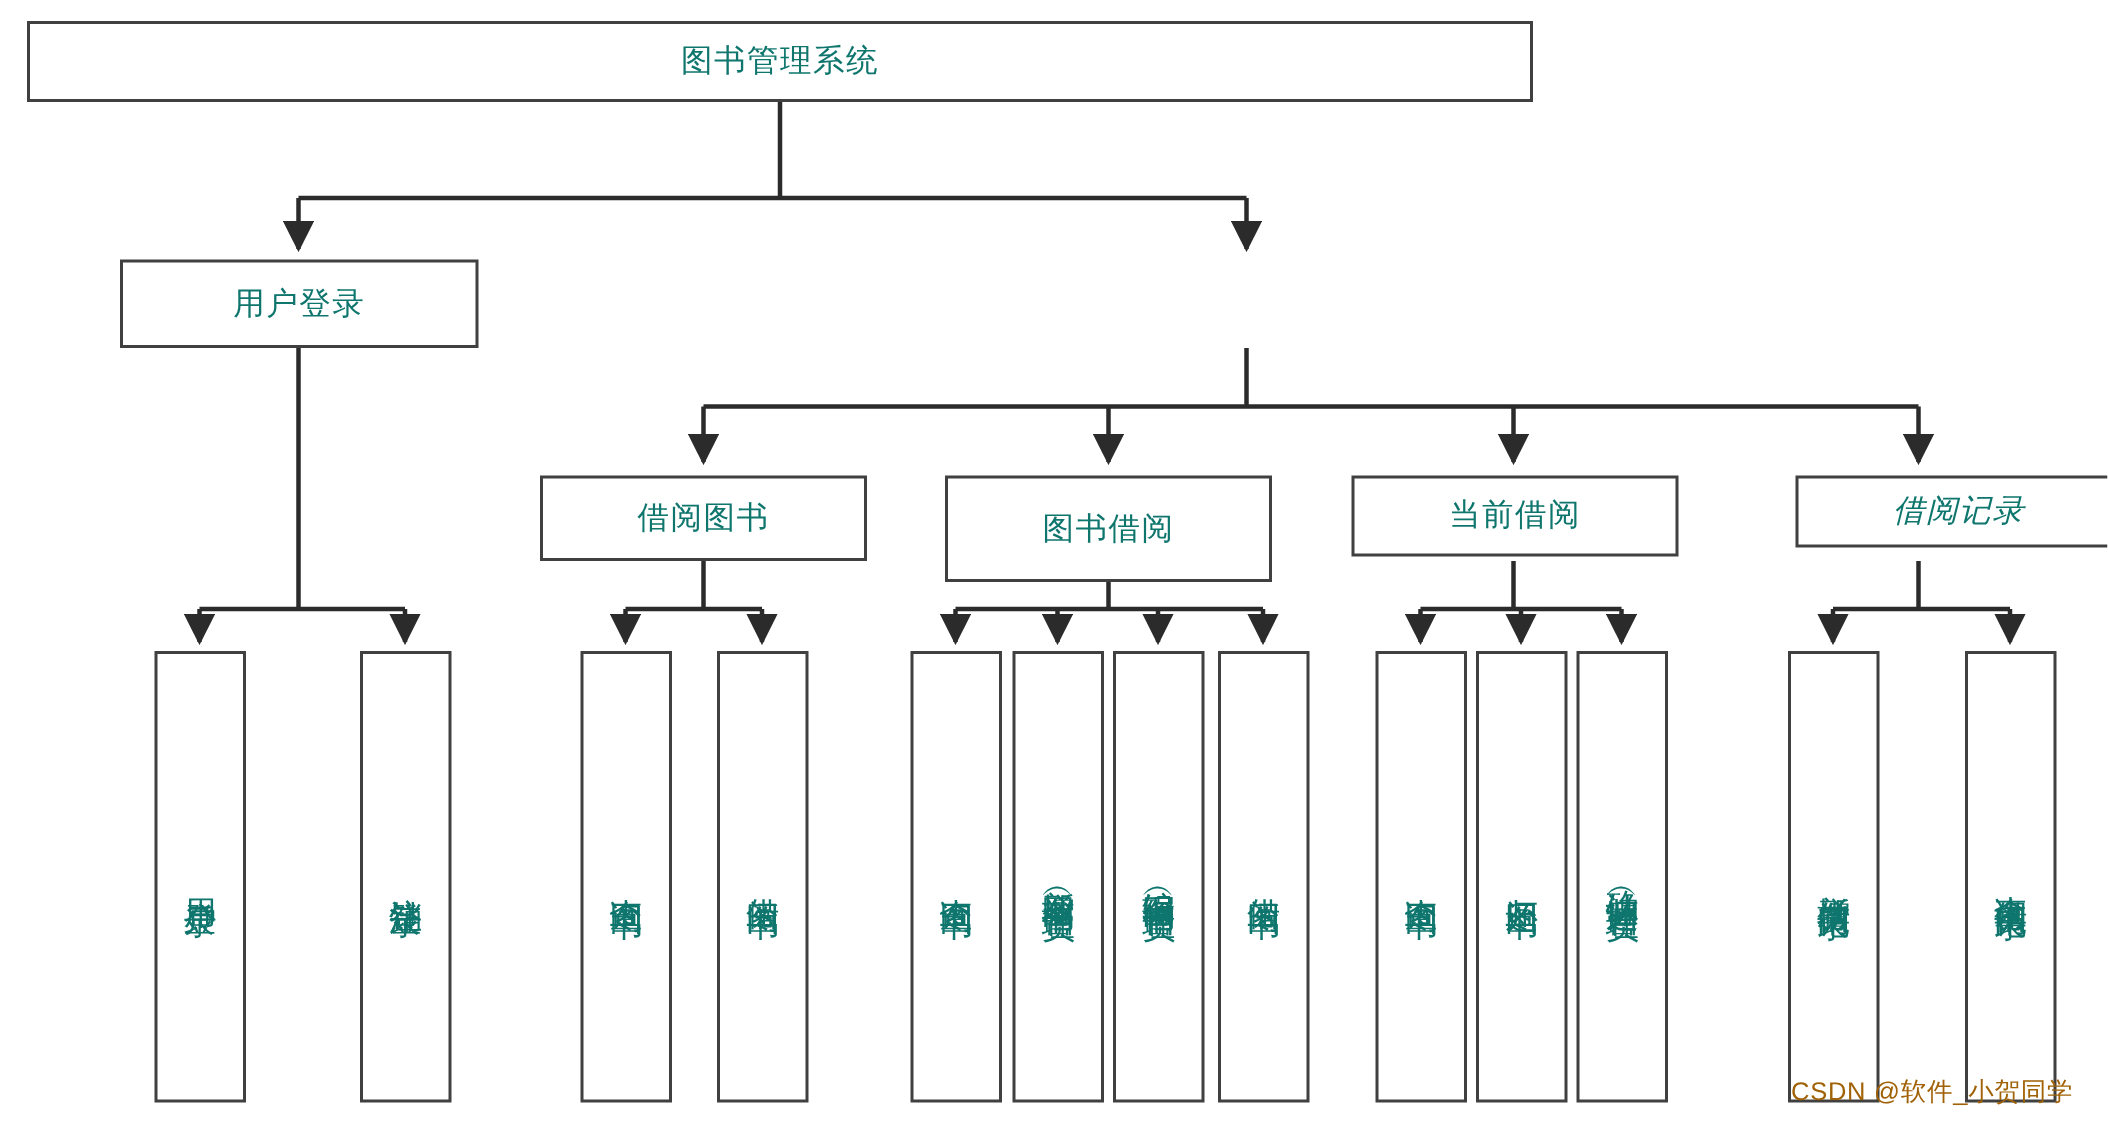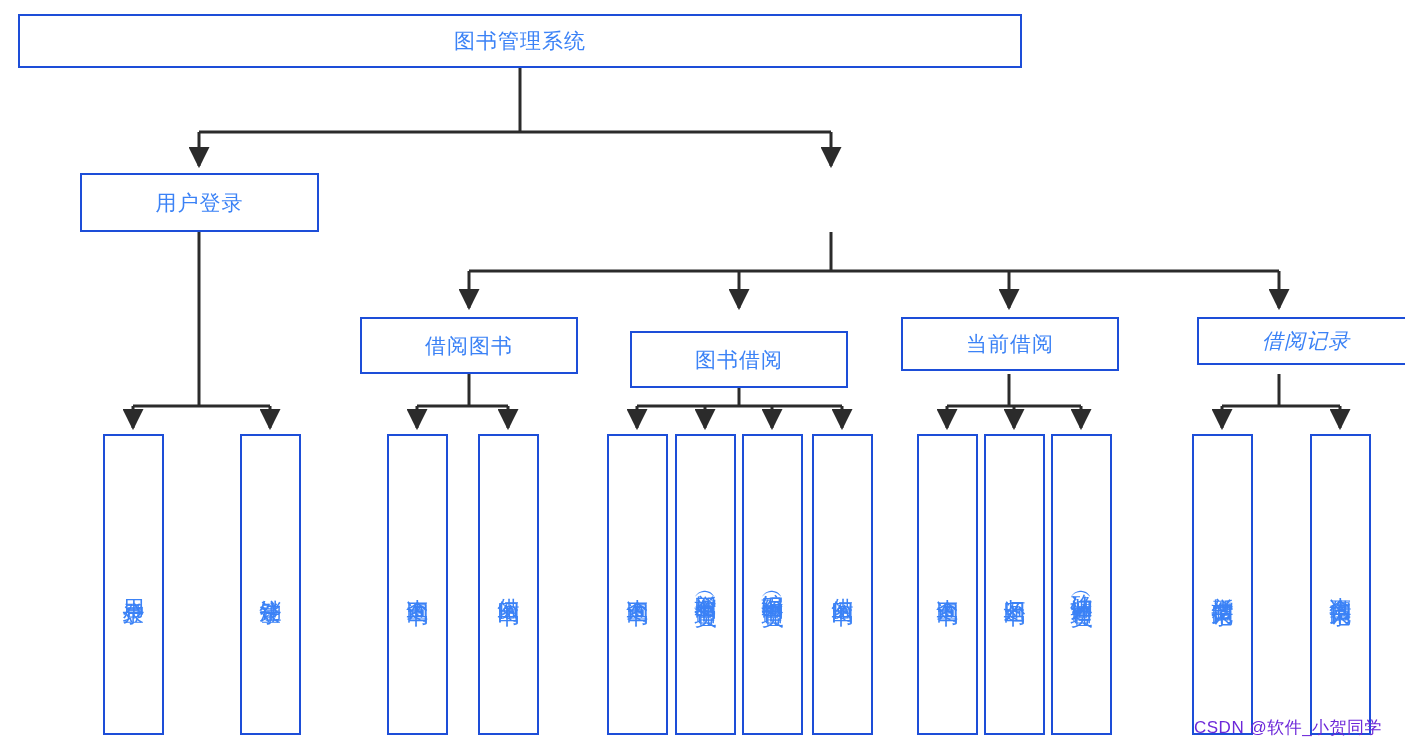--- a/index.html
+++ b/index.html
@@ -23,25 +23,25 @@
     left: 0;
     top: 0;
     width: 1405px;
     height: 747px;
     pointer-events: none;
   }
   .node {
     position: absolute;
     box-sizing: border-box;
     background: #ffffff;
-    border: 2px solid #1d4ed8;
+    border: 2px solid #404040;
     display: flex;
     align-items: center;
     justify-content: center;
-    color: #3b82f6;
+    color: #0f766e;
     z-index: 2;
   }
   .node.horiz {
     font-size: 21px;
     letter-spacing: 1px;
     line-height: 1.2;
     text-align: center;
   }
   .node.vert {
     writing-mode: vertical-rl;
@@ -50,21 +50,21 @@
     line-height: 1.45;
     letter-spacing: 2px;
     text-align: center;
     padding: 6px 0;
   }
   .node .lbl {
     display: block;
   }
   .watermark {
     position: absolute;
-    color: #6d28d9;
+    color: #a16207;
     font-size: 17px;
     letter-spacing: 0.5px;
     white-space: nowrap;
     z-index: 5;
   }
 </style>
 </head>
 <body>
 
 <div id="canvas">
@@ -123,21 +123,21 @@
     <span class="lbl">图书管理系统</span>
   </div>
 
   <div class="node horiz" style="left:80px; top:173px; width:239px; height:59px;">
     <span class="lbl">用户登录</span>
   </div>
 
   <div class="node horiz" style="left:360px; top:317px; width:218px; height:57px;">
     <span class="lbl">借阅图书</span>
   </div>
-  <div class="node horiz" style="left:630px; top:331px; width:218px; height:57px;">
+  <div class="node horiz" style="left:630px; top:317px; width:218px; height:71px;">
     <span class="lbl">图书借阅</span>
   </div>
   <div class="node horiz" style="left:901px; top:317px; width:218px; height:54px;">
     <span class="lbl">当前借阅</span>
   </div>
   <div class="node horiz" style="left:1197px; top:317px; width:218px; height:48px;font-style:italic;">
     <span class="lbl">借阅记录</span>
   </div>
 
   <div class="node vert" style="left:103px; top:434px; width:61px; height:301px;">

